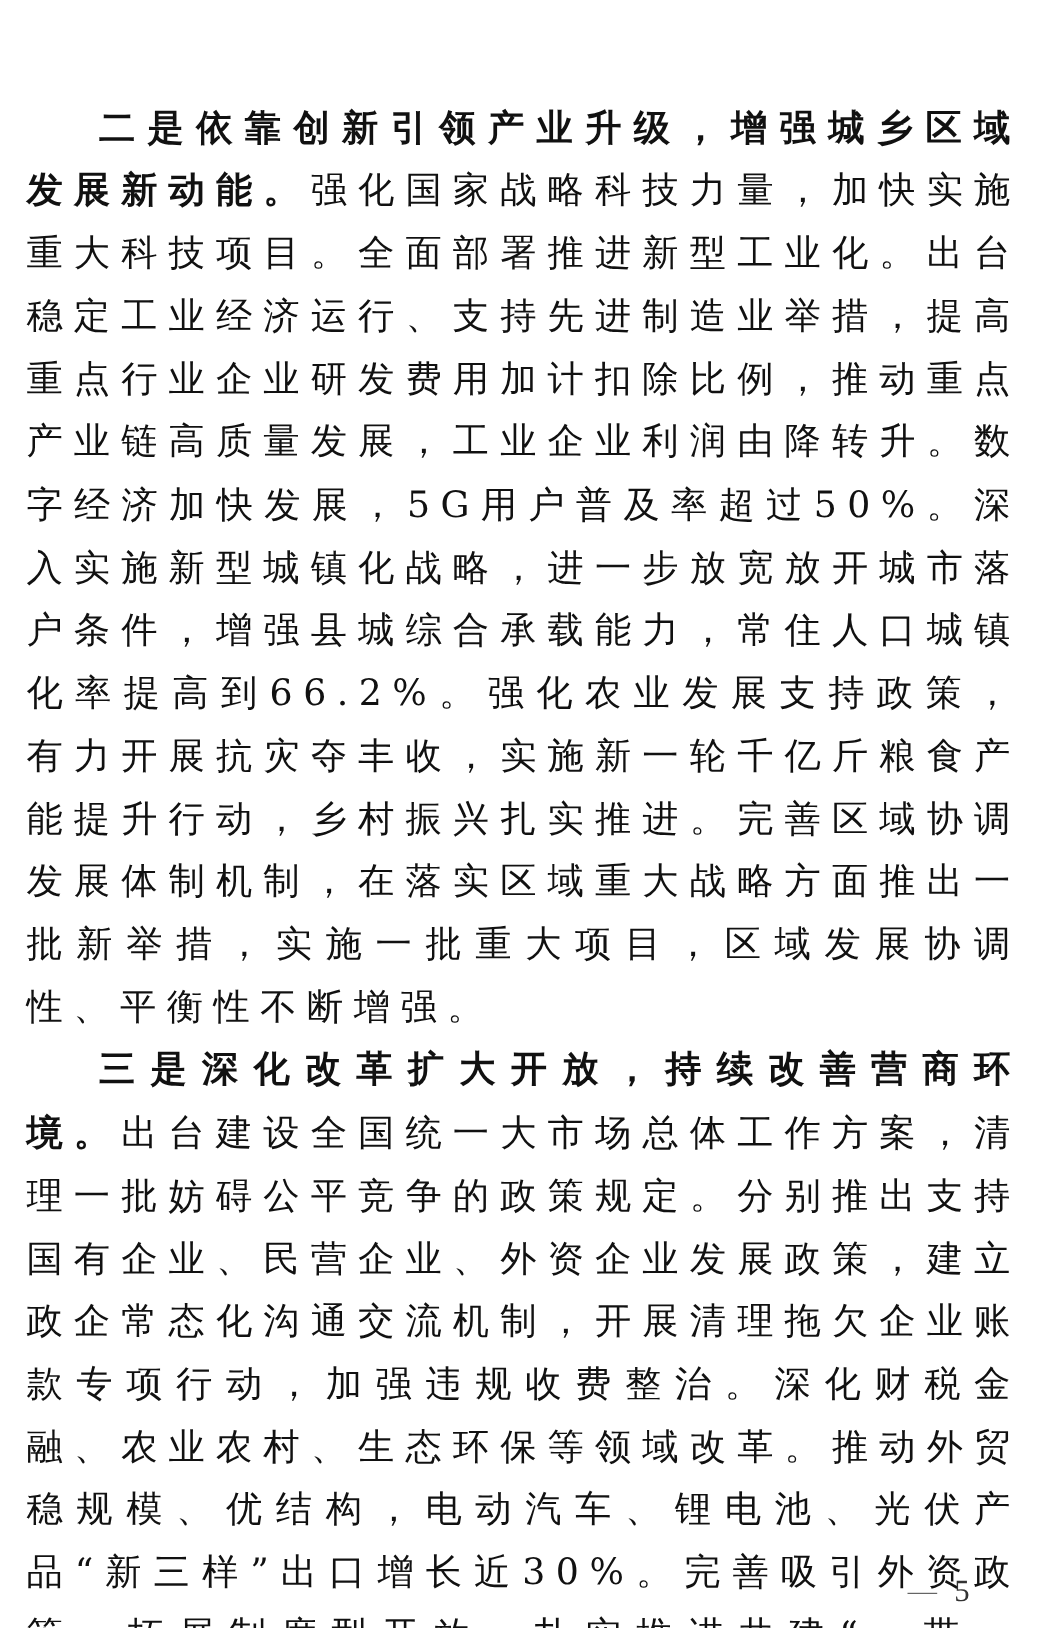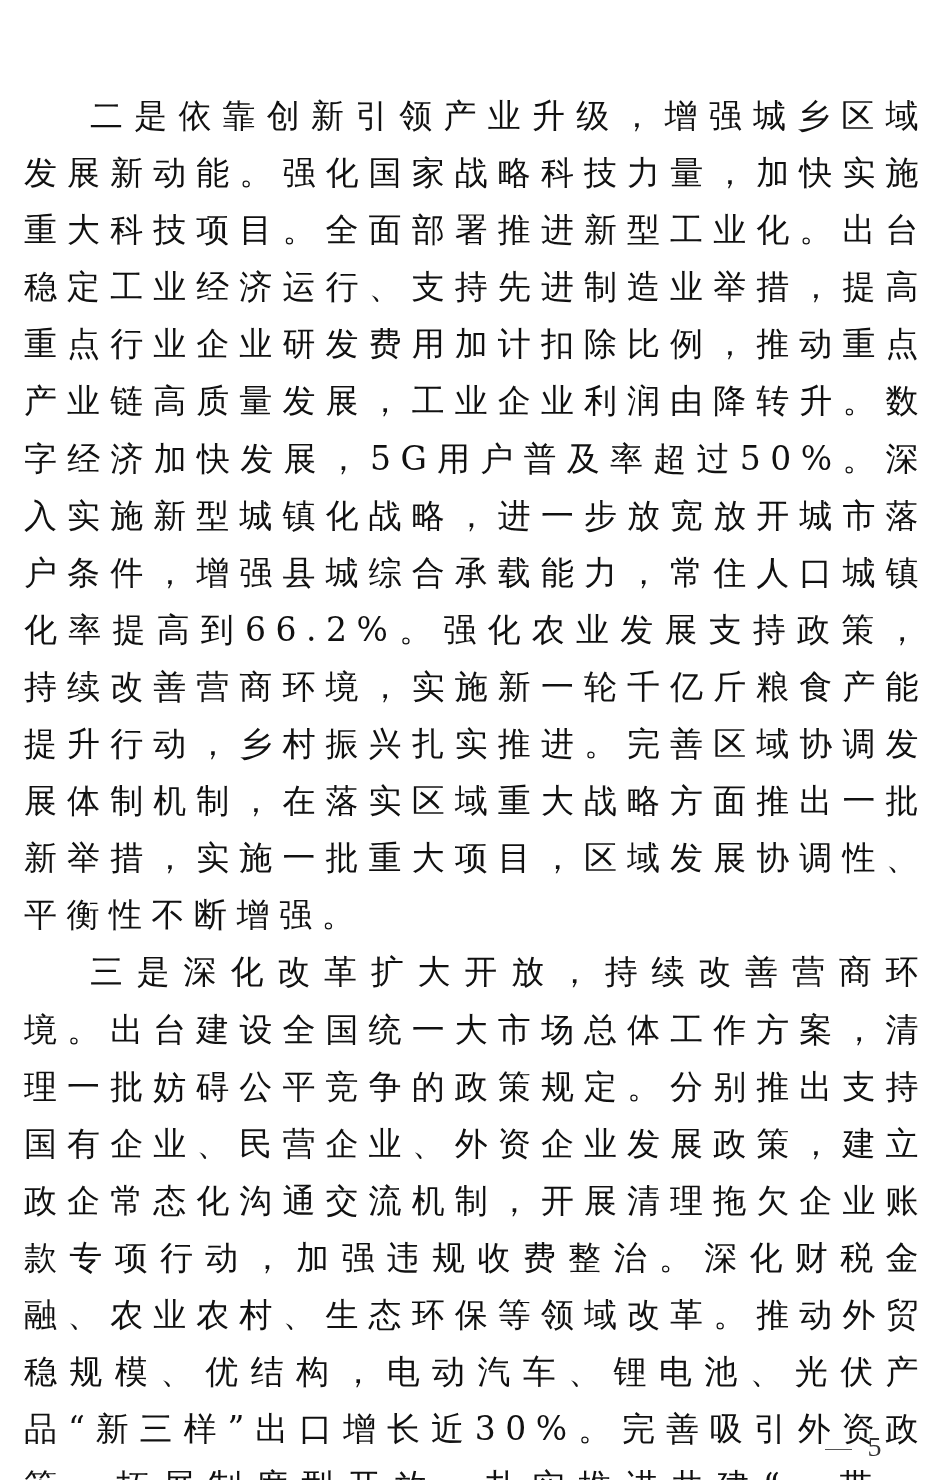--- a/index.html
+++ b/index.html
@@ -6,32 +6,32 @@
   body { width: 950px; height: 1480px; position: relative; overflow: hidden; }
   .page {
     position: absolute; left: 24px; top: 87px; width: 904px;
     font-family: "DejaVu Serif", "Liberation Serif", serif;
     font-size: 33px; color: #111;
     line-height: 57.1px;
     letter-spacing: 9.5px;
     text-align: justify;
   }
   .para { margin: 0; text-indent: 2em; }
-  .para .lead { font-weight: normal; }
+  .para .lead { font-weight: bold; }
   .page-number {
     position: absolute; left: 786px; top: 1431px; width: 120px;
     font-family: "Liberation Serif", "DejaVu Serif", serif;
     font-size: 28px; color: #333; text-align: center; letter-spacing: 2px;
   }
   .page-number .dash { display: inline-block; width: 27px; height: 1.5px; background: #555; vertical-align: middle; margin: 0 16px; }
 </style>
 </head>
 <body>
 
 <div class="page">
-  <p class="para"><span class="lead">二是依靠创新引领产业升级，增强城乡区域发展新动能。</span><span>强化国家战略科技力量，加快实施重大科技项目。全面部署推进新型工业化。出台稳定工业经济运行、支持先进制造业举措，提高重点行业企业研发费用加计扣除比例，推动重点产业链高质量发展，工业企业利润由降转升。数字经济加快发展，5G用户普及率超过50%。深入实施新型城镇化战略，进一步放宽放开城市落户条件，增强县城综合承载能力，常住人口城镇化率提高到66.2%。强化农业发展支持政策，持续改善营商环境，实施新一轮千亿斤粮食产能提升行动，乡村振兴扎实推进。完善区域协调发展体制机制，在落实区域重大战略方面推出一批新举措，实施一批重大项目，区域发展协调性、平衡性不断增强。</span></p>
+  <p class="para"><span class="lead">二是依靠创新引领产业升级，增强城乡区域发展新动能。</span><span>强化国家战略科技力量，加快实施重大科技项目。全面部署推进新型工业化。出台稳定工业经济运行、支持先进制造业举措，提高重点行业企业研发费用加计扣除比例，推动重点产业链高质量发展，工业企业利润由降转升。数字经济加快发展，5G用户普及率超过50%。深入实施新型城镇化战略，进一步放宽放开城市落户条件，增强县城综合承载能力，常住人口城镇化率提高到66.2%。强化农业发展支持政策，有力开展抗灾夺丰收，实施新一轮千亿斤粮食产能提升行动，乡村振兴扎实推进。完善区域协调发展体制机制，在落实区域重大战略方面推出一批新举措，实施一批重大项目，区域发展协调性、平衡性不断增强。</span></p>
   <p class="para"><span class="lead">三是深化改革扩大开放，持续改善营商环境。</span><span>出台建设全国统一大市场总体工作方案，清理一批妨碍公平竞争的政策规定。分别推出支持国有企业、民营企业、外资企业发展政策，建立政企常态化沟通交流机制，开展清理拖欠企业账款专项行动，加强违规收费整治。深化财税金融、农业农村、生态环保等领域改革。推动外贸稳规模、优结构，电动汽车、锂电池、光伏产品“新三样”出口增长近30%。完善吸引外资政策，拓展制度型开放。扎实推进共建“一带一路”高质量发展，与共建国家贸易投资较快增长。</span></p>
 
 </div>
 
 <div class="page-number">
   <span class="dash"></span><span>5</span>
 </div>
 
 </body></html>

